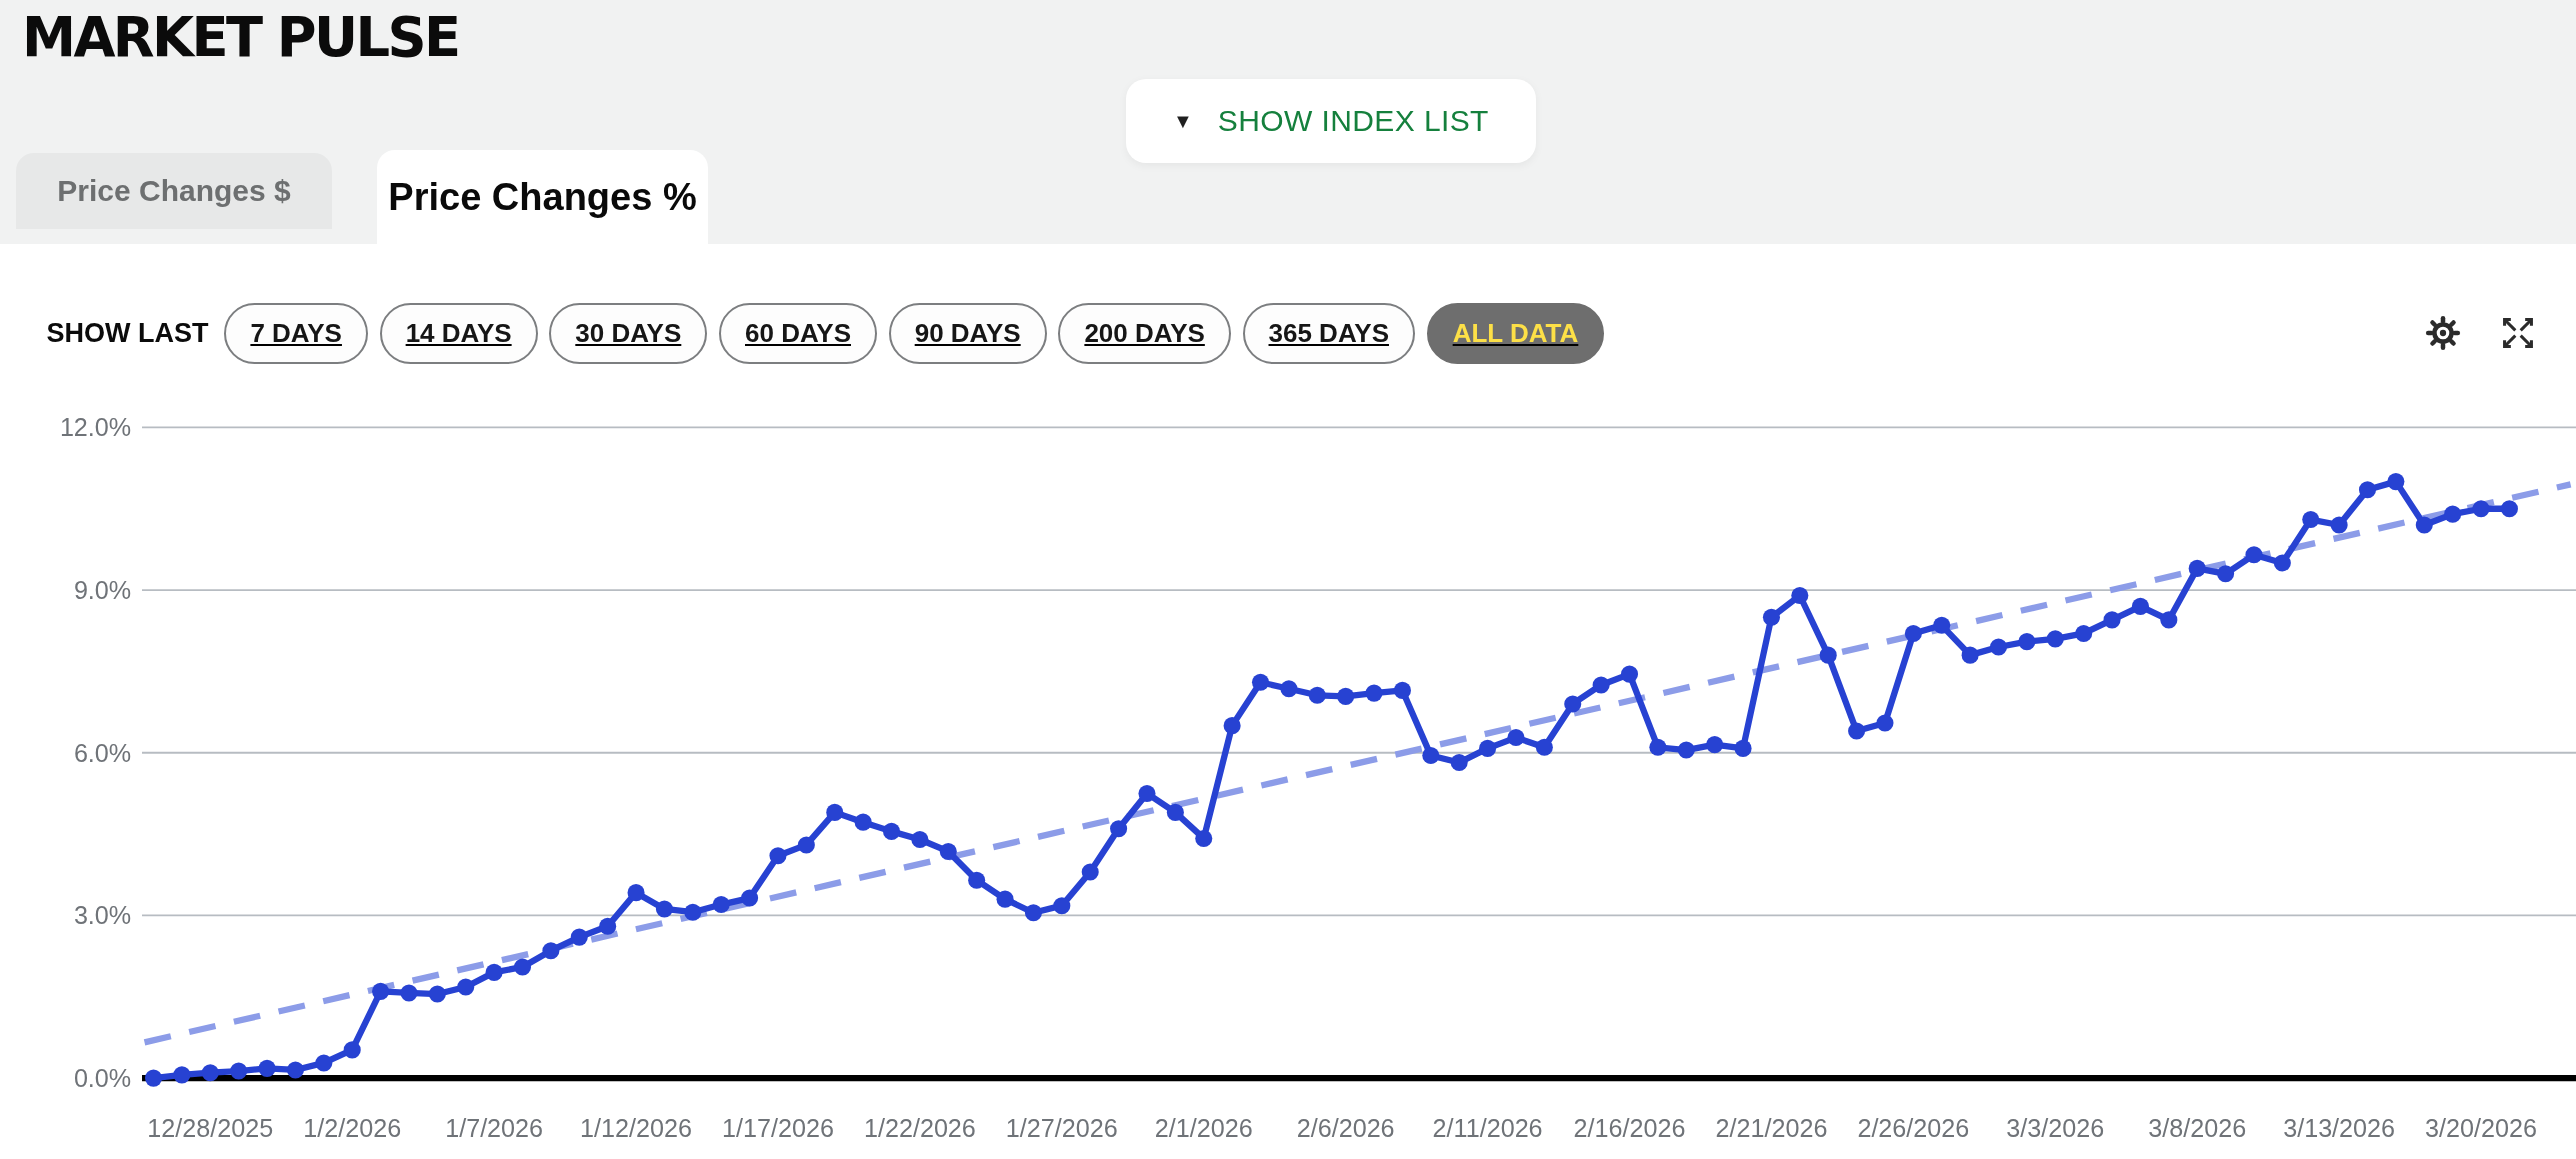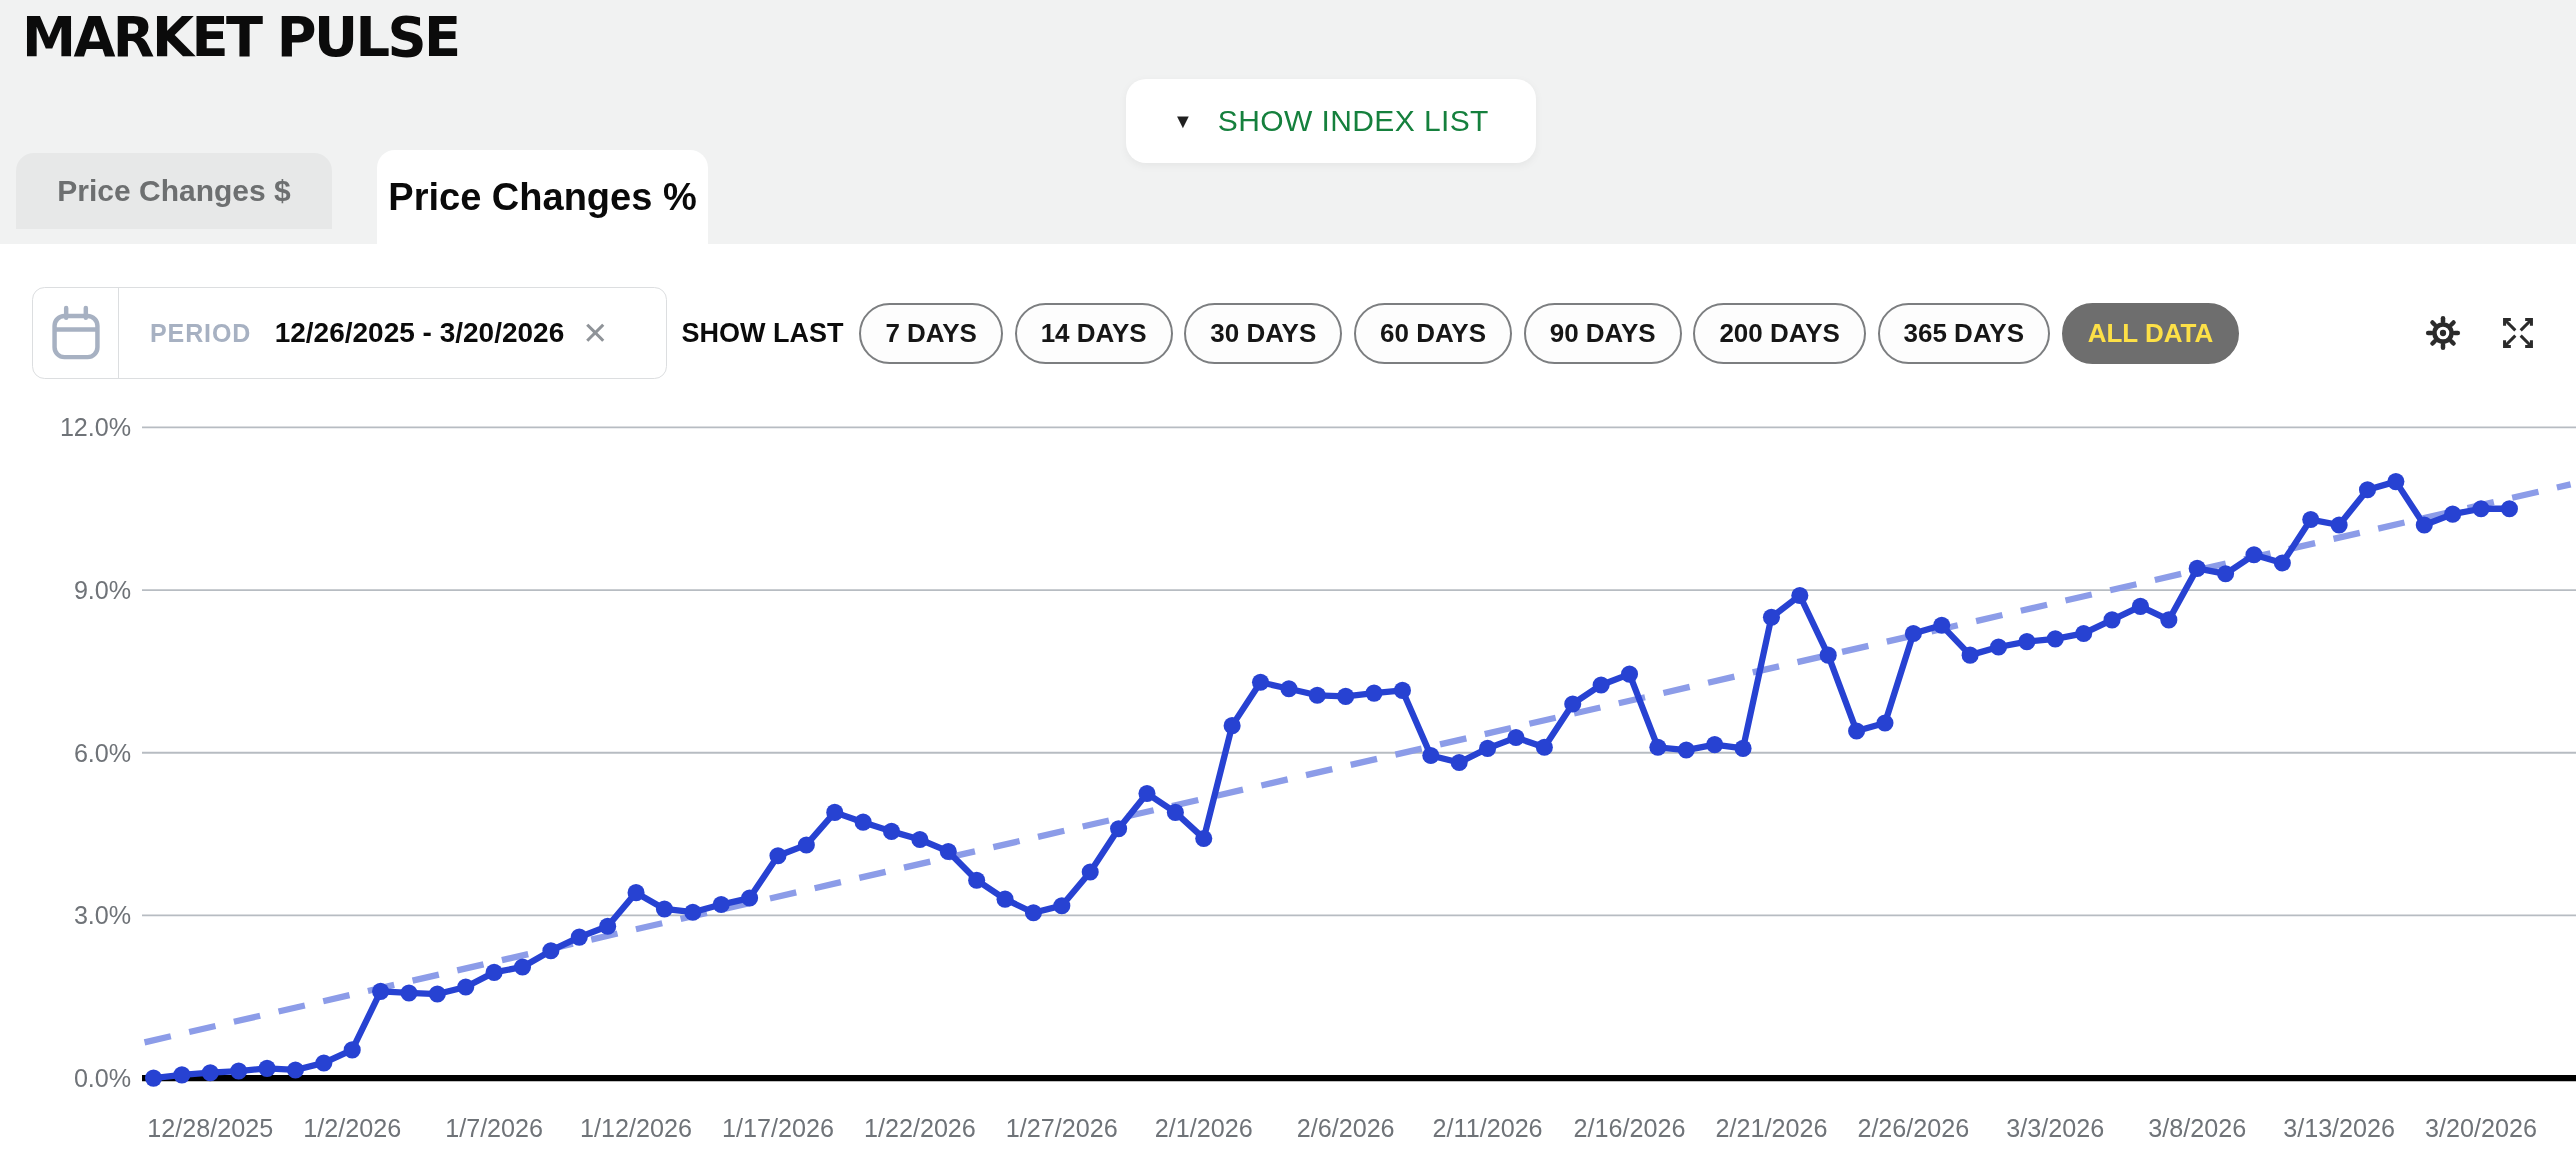--- a/index.html
+++ b/index.html
@@ -35,21 +35,21 @@
   .period-box { display:flex; align-items:stretch; width:635px; height:92px;
     background:#ffffff; border:1.8px solid #dcdee0; border-radius:12.6px; cursor:pointer; flex:none; }
   .period-icon-cell { width:86px; display:flex; align-items:center; justify-content:center;
     border-right:1.8px solid #dcdee0; }
   .period-body { display:flex; align-items:center; gap:23.4px; padding-left:31px; }
   .period-label { font-size:25px; font-weight:bold; color:#a7b1c2; letter-spacing:0.9px; }
   .period-value { font-size:28px; font-weight:bold; color:#0b0b0b; }
   .period-close { margin-left:18px; margin-right:23.4px; font-size:31px; color:#8f9398;
     background:none; border:none; cursor:pointer; line-height:1; }
   .show-last { margin-left:14.4px; font-size:27px; font-weight:bold; color:#0b0b0b; flex:none; }
-  .pills { display:flex; align-items:center; gap:11.7px; margin-left:16px; }
+  .pills { display:flex; align-items:center; gap:11.7px; margin-left:16px;text-decoration:underline; }
   .pill { height:61px; padding:0 24px; border-radius:32px; border:2.7px solid #7c7e80;
     background:#fdfdfd; font-family:"Liberation Sans",sans-serif; font-size:26px; font-weight:bold;
     color:#161616; display:flex; align-items:center; cursor:pointer; white-space:nowrap; }
   .pill.selected { background:#6e6e6e; border-color:#6e6e6e; color:#fde047; }
   .tool-icons { margin-left:auto; display:flex; align-items:center; gap:40px; }
   .icon-btn { background:none; border:none; cursor:pointer; display:flex; align-items:center; }
 
   
   #chart { position:absolute; left:0; top:395px; }
 </style>
@@ -66,35 +66,20 @@
 <div class="tab tab-inactive">
   <span class="tab-label">Price Changes $</span>
 </div>
 <div class="tab tab-active">
   <span class="tab-label">Price Changes %</span>
 </div>
 
 <div class="panel">
   <div class="controls">
 
-    <div class="period-box">
-      <div class="period-icon-cell">
-        <svg width="50" height="56" viewBox="0 0 56 62" fill="none">
-          <rect x="4" y="12" width="48" height="46" rx="11" stroke="#a7b1c2" stroke-width="5"></rect>
-          <line x1="4" y1="27" x2="52" y2="27" stroke="#a7b1c2" stroke-width="5"></line>
-          <line x1="17" y1="3" x2="17" y2="14" stroke="#a7b1c2" stroke-width="5" stroke-linecap="round"></line>
-          <line x1="39" y1="3" x2="39" y2="14" stroke="#a7b1c2" stroke-width="5" stroke-linecap="round"></line>
-        </svg>
-      </div>
-      <div class="period-body">
-        <span class="period-label">PERIOD</span>
-        <span class="period-value">12/26/2025 - 3/20/2026</span>
-      </div>
-      <button class="period-close" style="display:flex;align-items:center;">✕</button>
-    </div>
 
     <span class="show-last">SHOW LAST</span>
 
     <div class="pills" id="pills">
         <button class="pill">7 DAYS</button>
         <button class="pill">14 DAYS</button>
         <button class="pill">30 DAYS</button>
         <button class="pill">60 DAYS</button>
         <button class="pill">90 DAYS</button>
         <button class="pill">200 DAYS</button>

